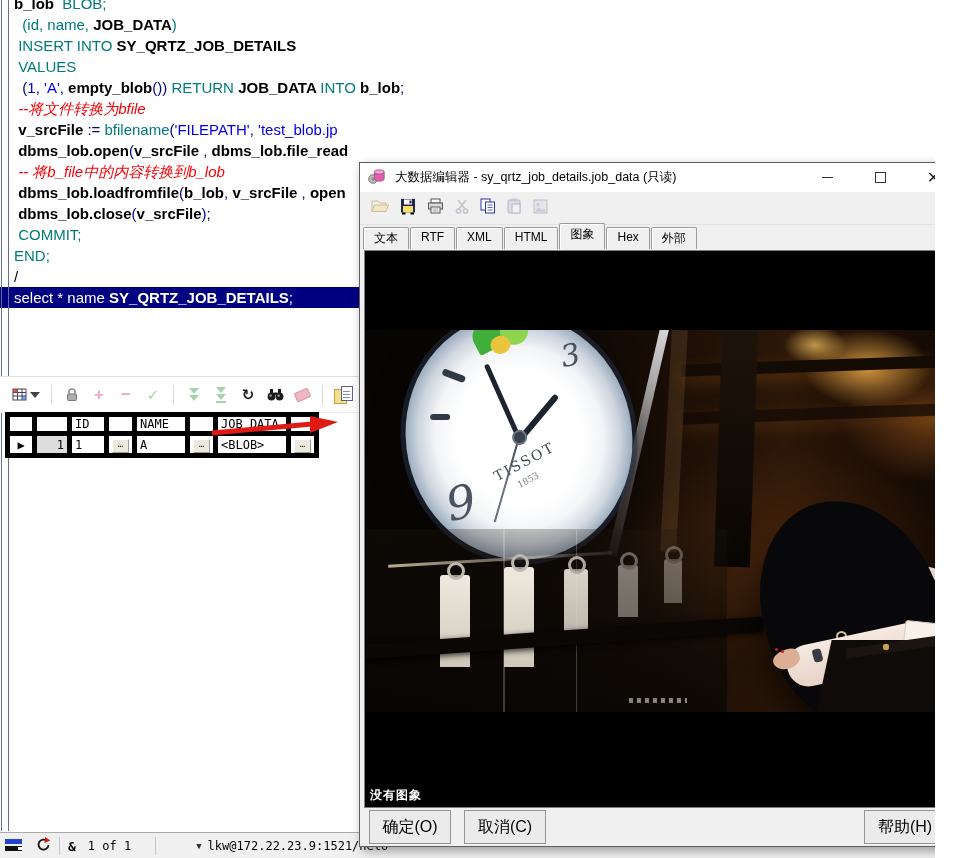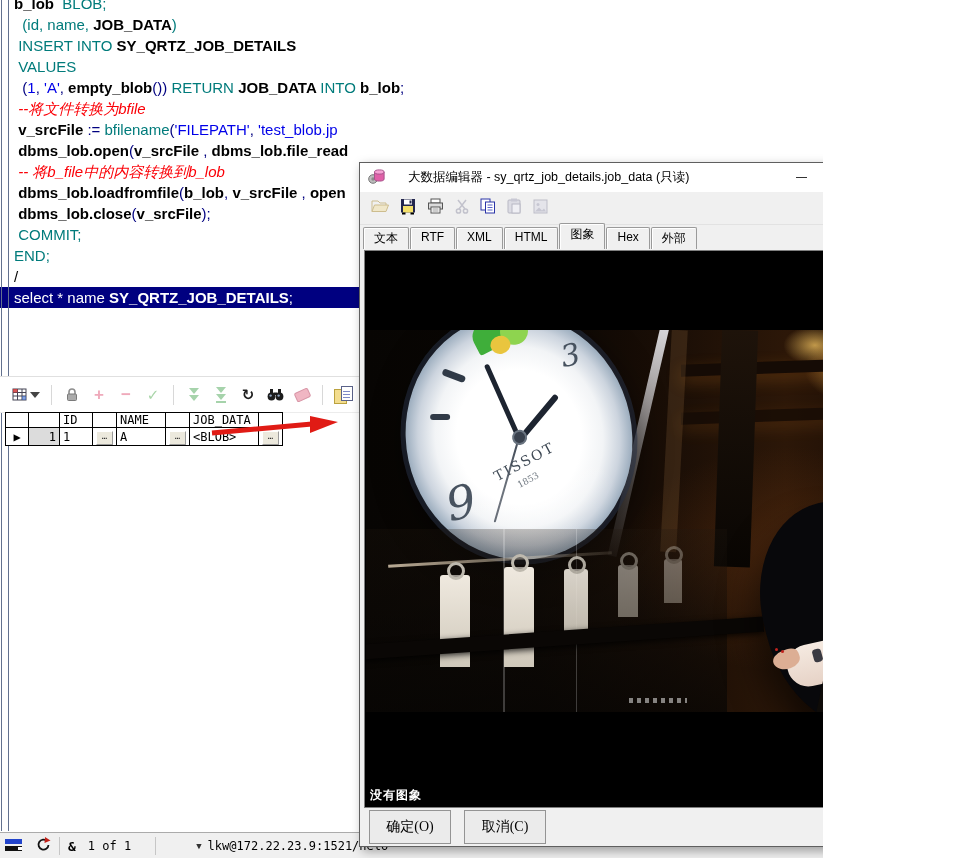--- a/index.html
+++ b/index.html
@@ -1,16 +1,16 @@
 <!DOCTYPE html>
 <html><head>
 <meta charset="utf-8">
 <style>
   html,body{margin:0;padding:0;background:#fff;}
-  .app{position:relative;width:823px;height:858px;overflow:hidden;background:#fff;
+  .app{position:relative;width:935px;height:858px;overflow:hidden;background:#fff;
        font-family:"Liberation Sans","DejaVu Sans",sans-serif;}
   
   .vrule{position:absolute;top:0;width:1px;height:831px;background:#63718f;z-index:1;}
   .vrule.r1{left:1px}.vrule.r2{left:8px}
   
   .editor{position:absolute;top:0;left:0;right:0;height:376px;overflow:hidden;z-index:0;}
   .editor-inner{margin-top:-7px;font-size:15px;line-height:21px;}
   .line{white-space:pre;padding-left:14px;height:21px;}
   .line.hl{background:#000080;}
   .line.hl span{color:#fff !important;}
@@ -36,55 +36,55 @@
   .eraser{width:13px;height:8px;background:#f0b6c3;border:1px solid #d795a6;border-radius:2px;transform:rotate(-25deg);}
   .dropdn{width:0;height:0;border-left:5px solid transparent;border-right:5px solid transparent;border-top:6px solid #c2cfc2;}
   .dropdn.dark{border-top-color:#444;margin-left:2px;}
   .sheet{position:relative;width:19px;height:17px;}
   .sheet .back{position:absolute;left:0;top:3px;width:11px;height:13px;background:#f3dd8e;border:1px solid #bba23f;}
   .sheet .front{position:absolute;left:7px;top:0;width:10px;height:13px;background:#fff;border:1px solid #5a6288;
      background-image:repeating-linear-gradient(#fff 0 2px,#7f8ac8 2px 3px);background-size:7px 100%;background-position:1px 2px;background-repeat:no-repeat;}
   
   .grid{position:absolute;top:412px;left:5px;z-index:2;border-collapse:collapse;
         font-family:"DejaVu Sans Mono",monospace;font-size:12px;}
-  .grid td,.grid th{border:1px solid #000000;padding:0 3px;height:16px;background:#fff;font-weight:normal;text-align:left;white-space:nowrap;}
+  .grid td,.grid th{border:5px solid #000000;padding:0 3px;height:16px;background:#fff;font-weight:normal;text-align:left;white-space:nowrap;}
   .grid th{height:14px;}
   .grid td.rowmark{width:16px;text-align:center;padding:0 2px;}
   .grid td.rownum{background:#dcdcdc;text-align:right;width:24px;}
   .gridbtn{display:inline-block;width:15px;height:12px;background:#ece9dd;border:1px solid #9a9a9a;
      border-top-color:#fff;border-left-color:#fff;font-size:9px;line-height:9px;text-align:center;color:#333;}
   
   .arrow{position:absolute;left:208px;top:412px;z-index:3;}
   
   .statusbar{position:absolute;left:0;top:832px;right:0;height:26px;background:#f0f0f0;
      border-top:1px solid #ababab;display:flex;align-items:center;z-index:4;
      font-family:"DejaVu Sans Mono",monospace;font-size:12px;color:#000;}
   .sb-sep{width:1px;height:18px;background:#c6c6c6;margin:0 8px;}
   .sb-amp{font-weight:bold;font-size:13px;}
   
   .dialog{position:absolute;left:359px;top:162px;width:595px;height:683px;background:#f0f0f0;
      border:1px solid #5f5f5f;box-shadow:3px 4px 10px rgba(0,0,0,.35);display:flex;flex-direction:column;z-index:10;}
-  .d-title{height:29px;background:#fff;display:flex;align-items:center;padding-left:8px;gap:23px;
+  .d-title{height:29px;background:#fff;display:flex;align-items:center;padding-left:8px;gap:10px;
      font-size:12.5px;color:#000;flex:0 0 auto;}
   .d-title-text{flex:1;white-space:nowrap;overflow:hidden;}
   .winbtn{width:43px;height:29px;display:flex;align-items:center;justify-content:center;}
   .min-glyph{width:11px;height:1px;background:#333;}
   .max-glyph{width:9px;height:9px;border:1px solid #333;}
   .close-glyph{font-size:16px;color:#222;line-height:1;font-family:"DejaVu Sans",sans-serif;}
   .d-toolbar{height:32px;display:flex;align-items:center;gap:11px;padding-left:11px;flex:0 0 auto;
      border-bottom:1px solid #e2e2e2;}
   .d-tabs{height:24px;display:flex;align-items:flex-end;padding-left:3px;flex:0 0 auto;position:relative;}
   .tab{height:19px;padding:2px 10px 0;font-size:12px;background:#f0f0f0;border:1px solid #9a9a9a;border-bottom:none;
      border-top-left-radius:2px;border-top-right-radius:2px;margin-right:1px;box-shadow:inset 1px 1px 0 #fff;}
   .tab.sel{height:23px;margin-top:-4px;position:relative;z-index:2;}
   .img-panel{flex:0 0 556px;margin:1px 4px 0;background:#000;border:1px solid #7f7f7f;position:relative;overflow:hidden;}
   .img-status{position:absolute;left:5px;bottom:3px;color:#fff;font-size:12px;font-weight:bold;letter-spacing:1px;z-index:9;}
   .d-footer{flex:1;display:flex;align-items:center;padding:0 9px;gap:13px;}
   .dbtn{min-width:64px;height:24px;background:#ebebeb;border:1px solid #949494;display:flex;align-items:center;
-     justify-content:center;font-size:14px;padding:4px 8px;font-family:Liberation Serif, serif;}
+     justify-content:center;font-size:16px;padding:4px 8px;}
   .dbtn.help{margin-left:auto;}
   
   .photo{position:absolute;left:1px;right:1px;top:79px;height:382px;overflow:hidden;
     background:
       radial-gradient(90px 55px at 86% 10%, rgba(226,165,72,.9), rgba(226,165,72,0) 70%),
       radial-gradient(45px 28px at 77% 4%, rgba(244,196,96,.75), rgba(244,196,96,0) 70%),
       radial-gradient(120px 80px at 97% 24%, rgba(170,95,32,.55), rgba(170,95,32,0) 75%),
       radial-gradient(220px 150px at 72% 60%, rgba(130,66,22,.35), rgba(130,66,22,0) 75%),
       linear-gradient(90deg,#070503 0%,#0b0704 30%,#1a0e06 52%,#2c1708 72%,#1d0e05 88%,#120a04 100%);}
   .photo *{position:absolute;}

